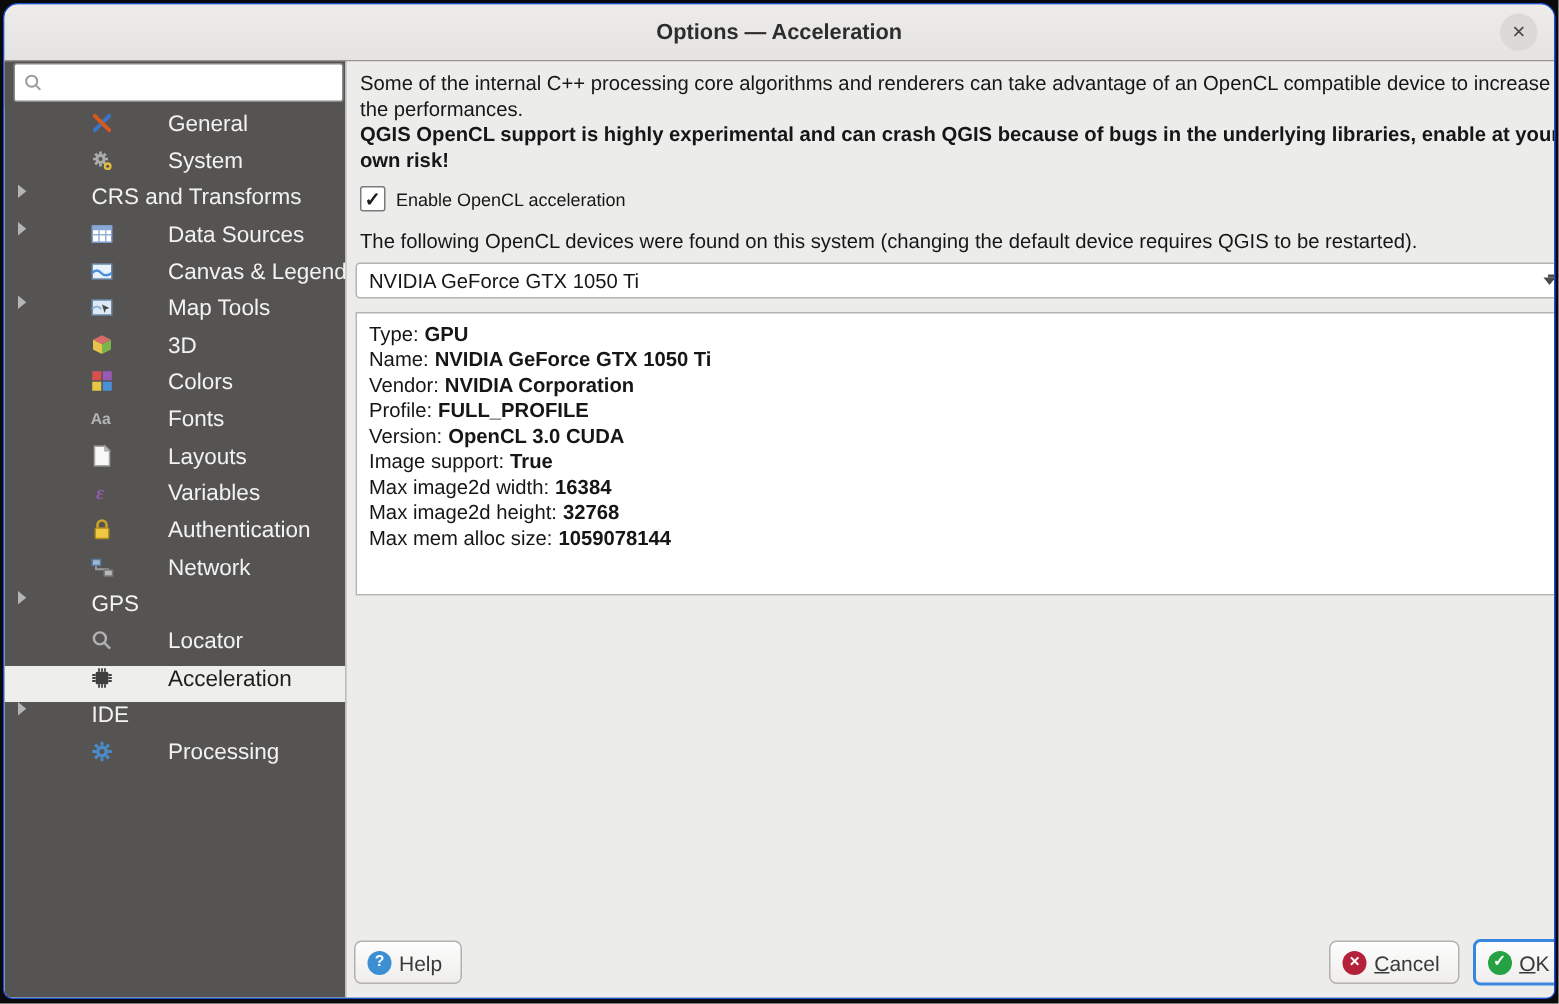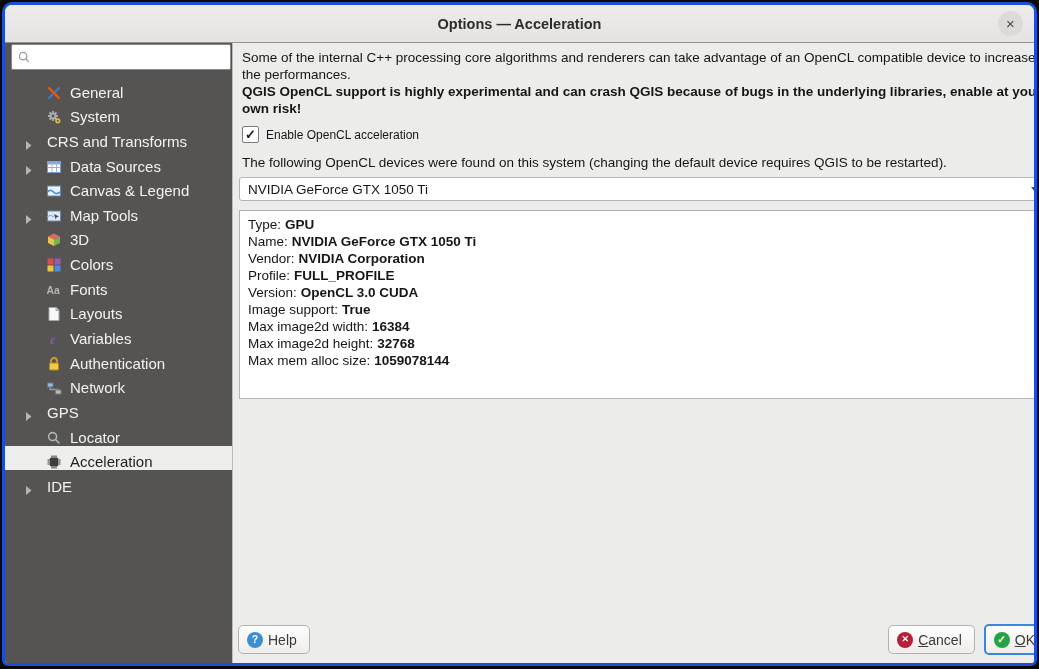--- a/index.html
+++ b/index.html
@@ -2,21 +2,21 @@
 <html><head>
 <meta charset="utf-8">
 <style>
   html,body{margin:0;padding:0;}
   body{
     width:1039px;height:669px;background:#0a0a0a;
     font-family:"Liberation Sans",sans-serif;position:relative;overflow:hidden;
   }
   .window{
     position:absolute;left:2px;top:2px;right:2px;bottom:3px;
-    background:#fef9c3;border:3px solid #1d4ed8;
+    background:#fef9c3;border:1px solid #1d4ed8;
     border-radius:10px 10px 6px 6px;overflow:hidden;
     display:flex;flex-direction:column;
   }
   
   .titlebar{
     height:37px;flex:0 0 37px;
     background:linear-gradient(#edecea,#e4e3e1);
     border-bottom:1px solid #96948f;
     display:flex;align-items:center;justify-content:center;position:relative;
   }
@@ -37,22 +37,22 @@
     position:relative;height:24px;background:#ffffff;border:1px solid #8a8a8a;
     border-radius:2px;display:flex;align-items:center;
   }
   .search-box svg{margin-left:5px;}
   .search-box input{
     border:none;outline:none;flex:1;height:18px;font-size:13px;background:transparent;
     font-family:"Liberation Sans",sans-serif;
   }
   .tree{flex:1;padding-top:3px;}
   .tree-row{
-    height:24.65px;display:flex;align-items:flex-end;
-    color:#f2f2f2;font-size:15px;padding-left:20px;cursor:default;white-space:nowrap;
+    height:24.65px;display:flex;align-items:flex-start;
+    color:#f2f2f2;font-size:15px;padding-left:8px;cursor:default;white-space:nowrap;gap:28px;
   }
   .tree-row .arrow{width:20px;flex:0 0 20px;display:flex;align-items:center;justify-content:flex-start;}
   .tree-row .ticon{width:18px;flex:0 0 18px;margin-right:7px;display:flex;align-items:center;justify-content:center;}
   .tree-row.noicon .label{margin-left:2px;}
   .tree-row.selected{background:#eeeeec;color:#1f1f1f;}
   
   .main{
     flex:1;position:relative;background:#ececeb;
     padding:5px 9px 0 5px;display:flex;flex-direction:column;
   }
@@ -319,20 +319,33 @@
 
         <div class="tree-row noicon">
           <span class="arrow">
               <svg width="7" height="9" viewBox="0 0 7 9">
                 <path d="M1 0l5.5 4.5L1 9z" fill="#b5b5b5"></path>
               </svg>
             </span>
           <span class="label">IDE</span>
         </div>
 
+        <div class="tree-row">
+          <span class="arrow"></span>
+          <span class="ticon">
+              <svg width="16" height="16" viewBox="0 0 16 16">
+                <g stroke="#4b8bc8" stroke-width="2">
+                  <path d="M8 1.5V4M8 12v2.5M1.5 8H4M12 8h2.5M3.4 3.4L5.1 5.1M10.9 10.9l1.7 1.7M12.6 3.4l-1.7 1.7M5.1 10.9l-1.7 1.7"></path>
+                </g>
+                <circle cx="8" cy="8" r="4" fill="#4b8bc8"></circle>
+                <circle cx="8" cy="8" r="1.7" fill="#555453"></circle>
+              </svg>
+            </span>
+          <span class="label">Processing</span>
+        </div>
 
 
       </div>
     </div>
 
     <div class="main">
       <div class="intro">Some of the internal C++ processing core algorithms and renderers can take advantage of an OpenCL compatible device to increase the performances.</div>
       <div class="warning">QGIS OpenCL support is highly experimental and can crash QGIS because of bugs in the underlying libraries, enable at your own risk!</div>
 
       <div class="check-row">

